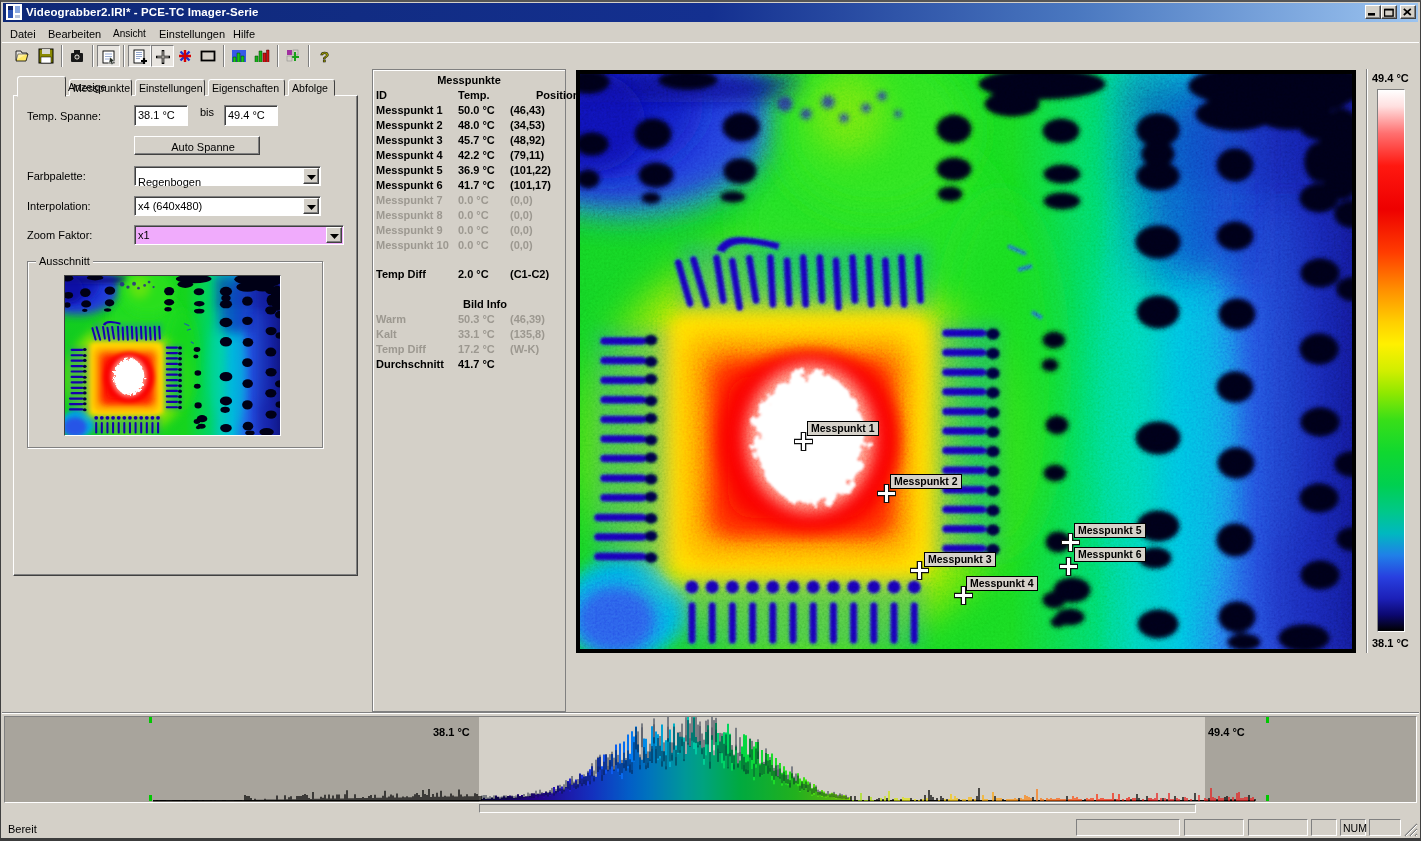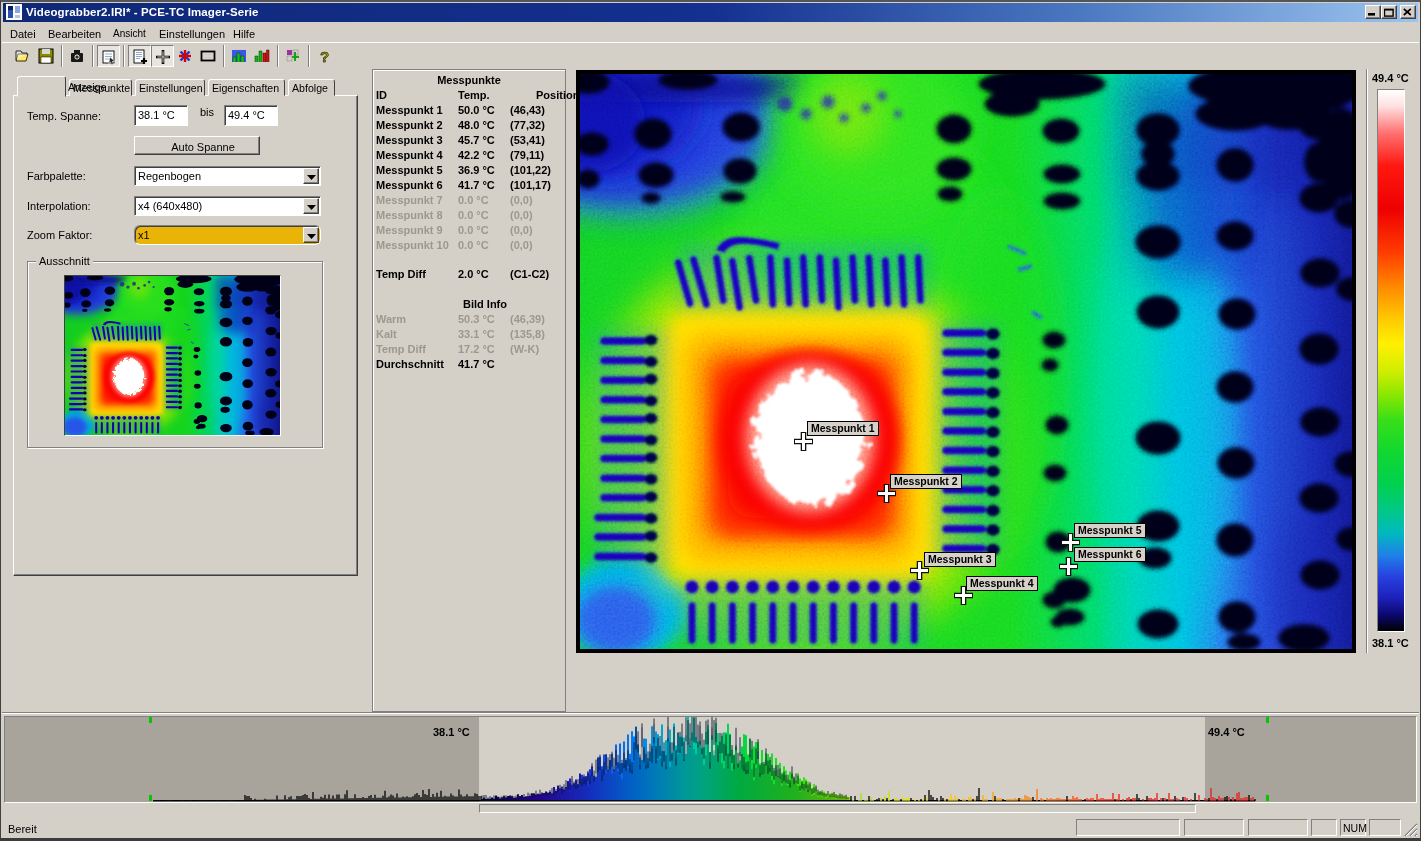--- a/index.html
+++ b/index.html
@@ -143,38 +143,38 @@
 <div class="abs sunken" style="left:134px;top:105px;width:54px;height:21px;background:#fff;">
     <span class="txt" style="position:absolute;left:3px;top:3px;">38.1 °C</span>
   </div>
 <div class="abs txt" style="left:200px;top:106px;">bis</div>
 <div class="abs sunken" style="left:224px;top:105px;width:54px;height:21px;background:#fff;">
     <span class="txt" style="position:absolute;left:3px;top:3px;">49.4 °C</span>
   </div>
 <div class="abs btn" style="left:134px;top:136px;width:126px;height:19px;text-align:center;"><span class="txt" style="line-height:17px;">Auto Spanne</span></div>
 <div class="abs txt" style="left:27px;top:170px;">Farbpalette:</div>
 <div class="abs sunken" style="left:134px;top:166px;width:187px;height:20px;background:#fff;">
-    <span class="txt" style="position:absolute;left:3px;top:3px;">Regenbogen</span>
+    <span class="txt" style="position:absolute;left:3px;top:9px;">Regenbogen</span>
     <span class="btn abs" style="right:1px;top:1px;width:16px;height:16px;">
       <svg width="9" height="5" style="position:absolute;left:3px;top:6px">
         <path d="M0,0 h9 l-4.5,5 Z" fill="#000"></path>
       </svg>
     </span>
   </div>
 <div class="abs txt" style="left:27px;top:200px;">Interpolation:</div>
 <div class="abs sunken" style="left:134px;top:196px;width:187px;height:20px;background:#fff;">
     <span class="txt" style="position:absolute;left:3px;top:3px;">x4 (640x480)</span>
     <span class="btn abs" style="right:1px;top:1px;width:16px;height:16px;">
       <svg width="9" height="5" style="position:absolute;left:3px;top:6px">
         <path d="M0,0 h9 l-4.5,5 Z" fill="#000"></path>
       </svg>
     </span>
   </div>
 <div class="abs txt" style="left:27px;top:229px;">Zoom Faktor:</div>
-<div class="abs sunken" style="left:134px;top:225px;width:187px;height:20px;background:#eab308;border-radius:6px;">
+<div class="abs sunken" style="left:134px;top:225px;width:210px;height:20px;background:#f0abfc;">
     <span class="txt" style="position:absolute;left:3px;top:3px;">x1</span>
     <span class="btn abs" style="right:1px;top:1px;width:16px;height:16px;">
       <svg width="9" height="5" style="position:absolute;left:3px;top:6px">
         <path d="M0,0 h9 l-4.5,5 Z" fill="#000"></path>
       </svg>
     </span>
   </div>
 <div class="abs" style="left:27px;top:261px;width:296px;height:187px;border:1px solid #808080;box-shadow:inset 1px 1px 0 #fff, 1px 1px 0 #fff;"></div>
 <div class="abs txt" style="left:36px;top:255px;background:#d4d0c8;padding:0 3px;">Ausschnitt</div>
 <div class="abs" style="left:64px;top:275px;width:217px;height:161px;border:1px solid;border-color:#404040 #fff #fff #404040;background:#000;">
@@ -185,24 +185,24 @@
 <div class="abs" style="left:372px;top:69px;width:194px;height:643px;background:#d4d0c8;border:1px solid #808080;box-shadow:inset 1px 1px 0 #fff;"></div>
 <div class="abs txt b" style="left:372px;top:74px;width:194px;text-align:center;">Messpunkte</div>
 <div class="abs txt b" style="left:376px;top:89px;">ID</div>
 <div class="abs txt b" style="left:458px;top:89px;">Temp.</div>
 <div class="abs txt b" style="left:536px;top:89px;">Position</div>
 <div class="abs txt b " style="left:376px;top:104px;">Messpunkt 1</div>
 <div class="abs txt b " style="left:458px;top:104px;">50.0 °C</div>
 <div class="abs txt b " style="left:510px;top:104px;">(46,43)</div>
 <div class="abs txt b " style="left:376px;top:119px;">Messpunkt 2</div>
 <div class="abs txt b " style="left:458px;top:119px;">48.0 °C</div>
-<div class="abs txt b " style="left:510px;top:119px;">(77,32)</div>
+<div class="abs txt b " style="left:510px;top:119px;">(34,53)</div>
 <div class="abs txt b " style="left:376px;top:134px;">Messpunkt 3</div>
 <div class="abs txt b " style="left:458px;top:134px;">45.7 °C</div>
-<div class="abs txt b " style="left:510px;top:134px;">(53,41)</div>
+<div class="abs txt b " style="left:510px;top:134px;">(48,92)</div>
 <div class="abs txt b " style="left:376px;top:149px;">Messpunkt 4</div>
 <div class="abs txt b " style="left:458px;top:149px;">42.2 °C</div>
 <div class="abs txt b " style="left:510px;top:149px;">(79,11)</div>
 <div class="abs txt b " style="left:376px;top:164px;">Messpunkt 5</div>
 <div class="abs txt b " style="left:458px;top:164px;">36.9 °C</div>
 <div class="abs txt b " style="left:510px;top:164px;">(101,22)</div>
 <div class="abs txt b " style="left:376px;top:179px;">Messpunkt 6</div>
 <div class="abs txt b " style="left:458px;top:179px;">41.7 °C</div>
 <div class="abs txt b " style="left:510px;top:179px;">(101,17)</div>
 <div class="abs txt b gray" style="left:376px;top:194px;">Messpunkt 7</div>

